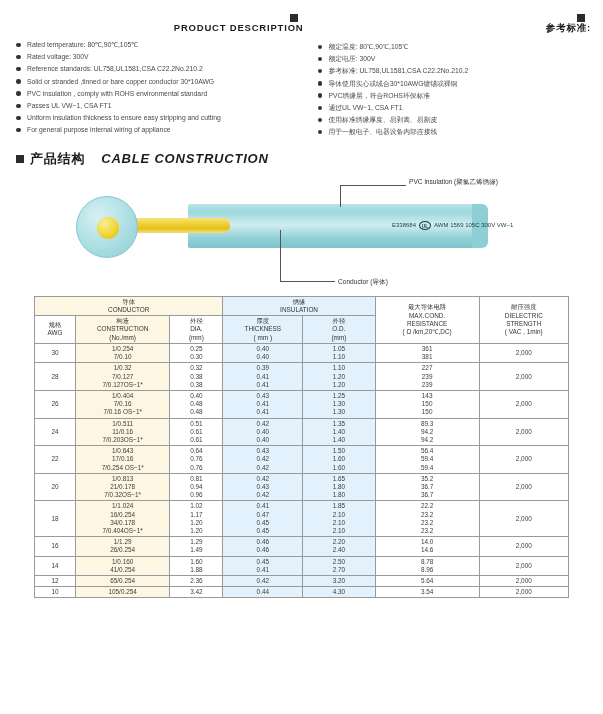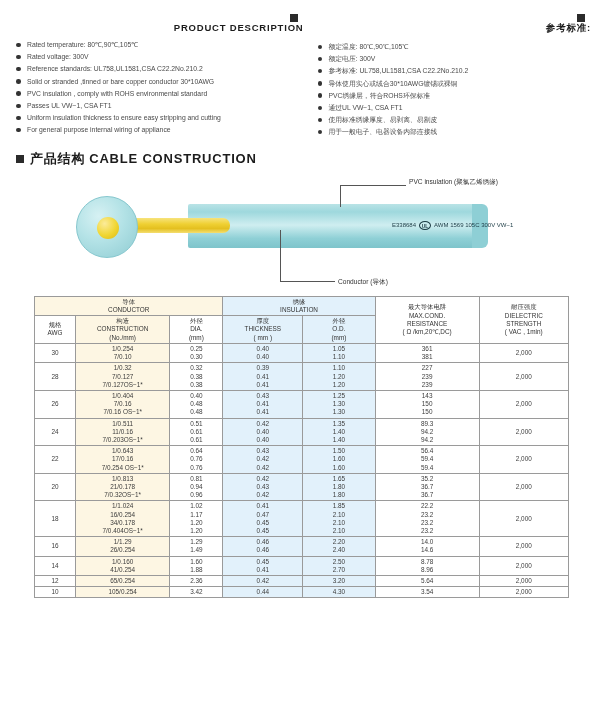--- a/index.html
+++ b/index.html
@@ -185,21 +185,21 @@
         <li>通过UL VW−1, CSA FT1</li>
         <li>使用标准绣缘厚度、易剥离、易剔皮</li>
         <li>用于一般电子、电器设备内部连接线</li>
       </ul>
     </div>
   </div>
 
   <div class="cc-head">
     <span class="sq"></span>
     <span class="sec-title">产品结构</span>
-    <span class="sec-title" style="margin-left:4px;">CABLE CONSTRUCTION</span>
+    <span class="sec-title" style="margin-left:16px;font-style:italic;">CABLE CONSTRUCTION</span>
   </div>
 
   <div class="diagram">
     <div class="tube"></div>
     <div class="tube-end"></div>
     <div class="rod"></div>
     <div class="rod-tip"></div>
 
     <div class="xsec-outer">
       <div class="xsec-inner"></div>

